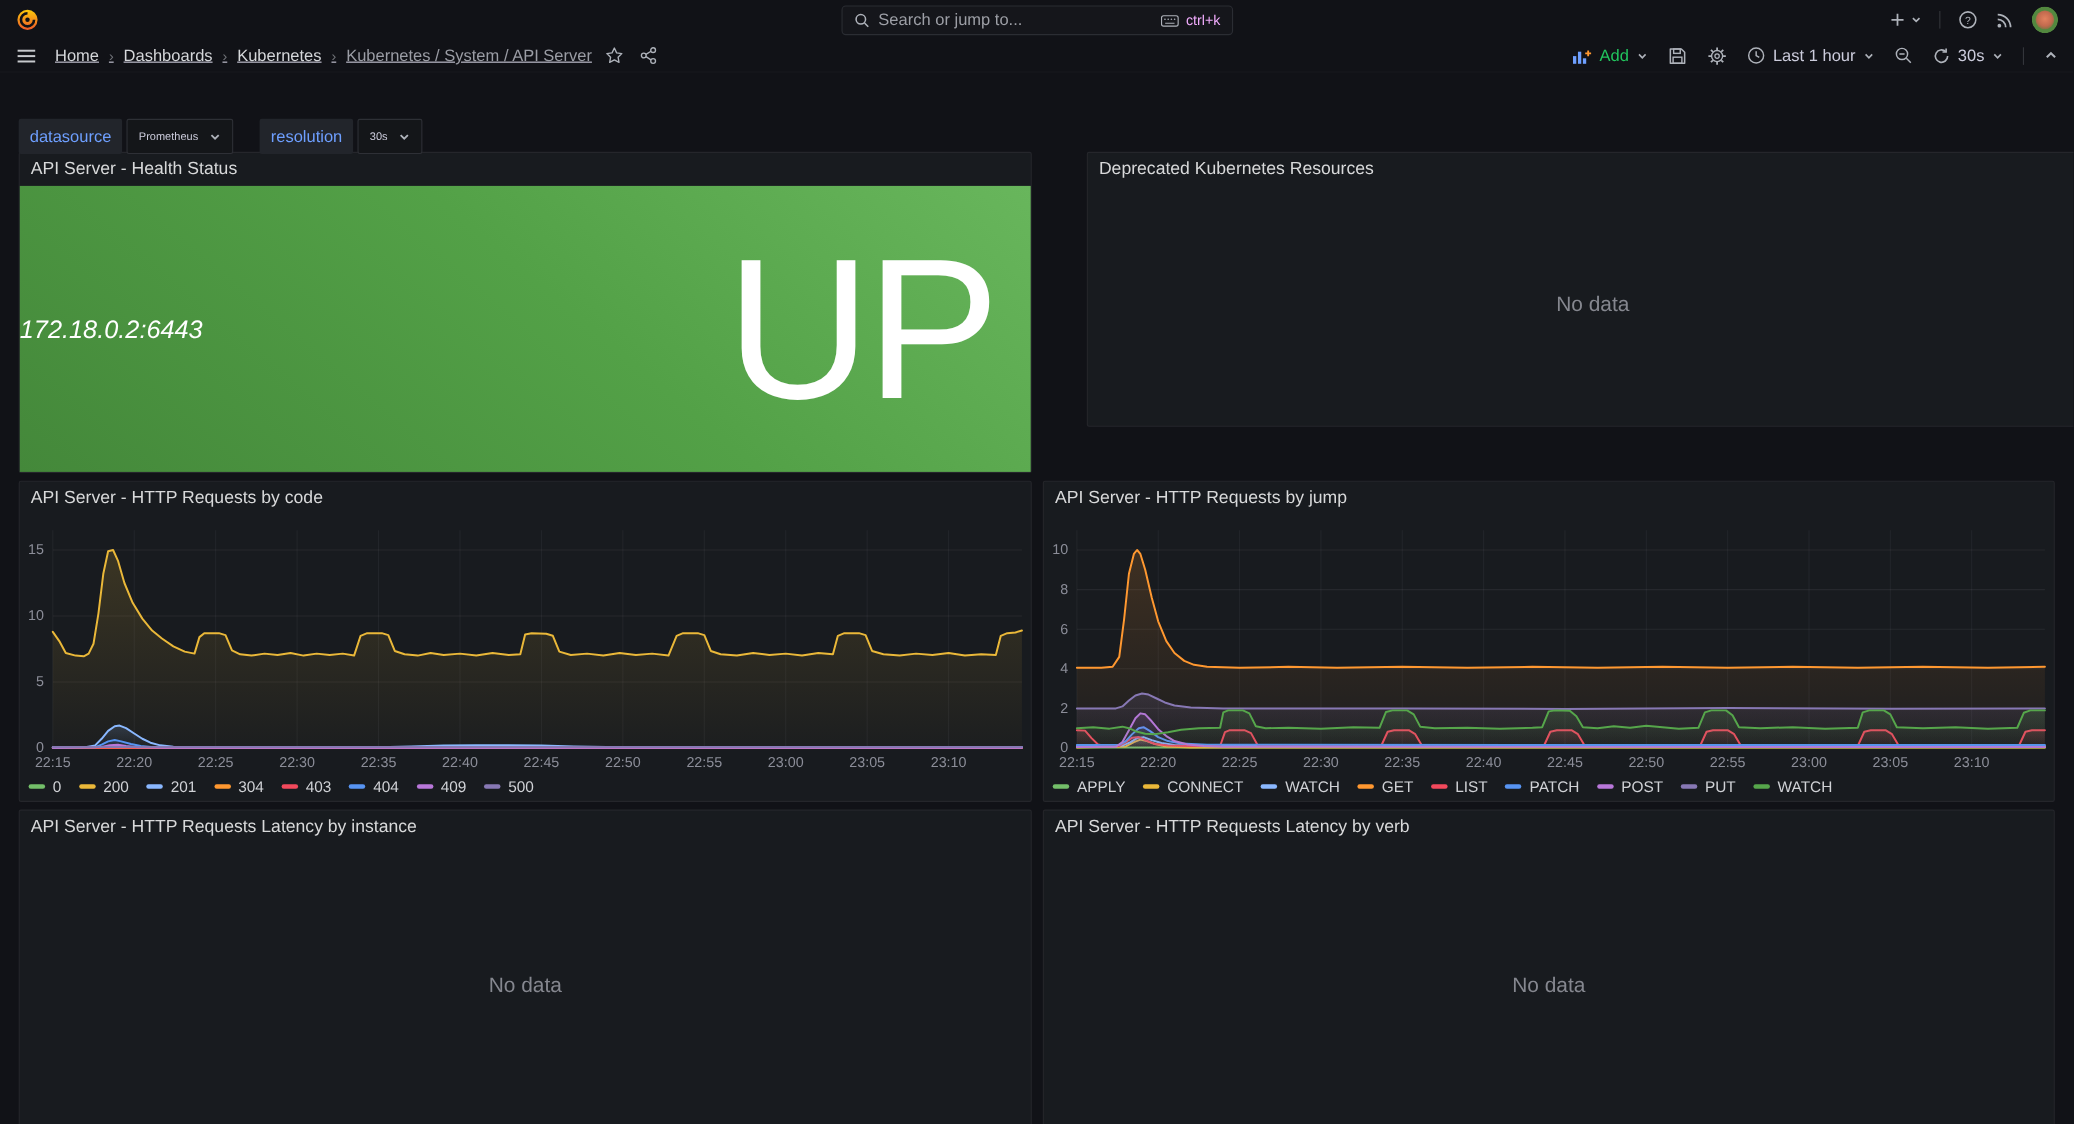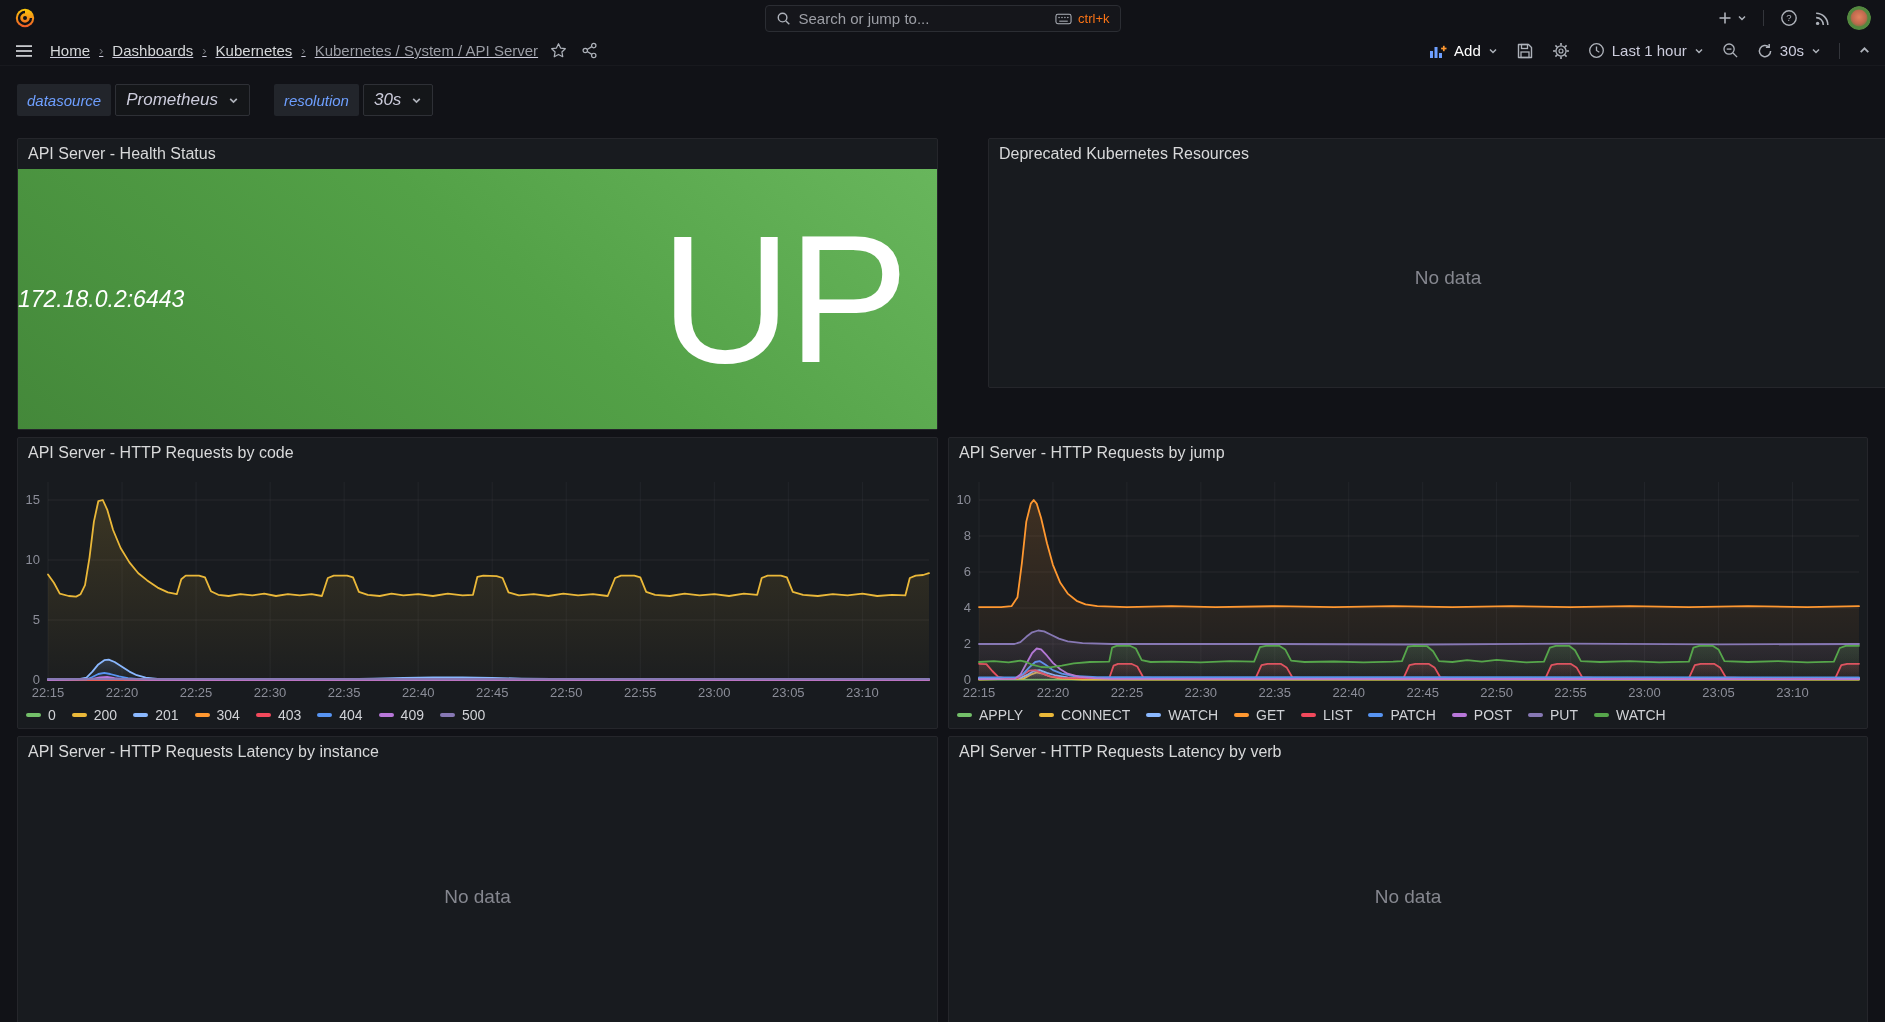--- a/index.html
+++ b/index.html
@@ -19,51 +19,51 @@
     display:flex; align-items:center; padding:0 14px; z-index:10;
   }
   .logo { width:22px; height:22px; }
   .search {
     position:absolute; left:50%; top:5px; transform:translateX(-50%);
     width:356px; height:27px; background:#15161b; border:1px solid #2b2d33;
     border-radius:4px; display:flex; align-items:center; padding:0 10px; gap:8px;
     color:#9d9fa6; font-size:15px; cursor:pointer;
   }
   .search .spacer { flex:1; }
-  .shortcut { display:flex; align-items:center; gap:6px; color:#f97316; font-size:13px; }
+  .shortcut { display:flex; align-items:center; gap:6px; color:#f0abfc; font-size:13px; }
   .topbar-right { margin-left:auto; display:flex; align-items:center; gap:16px; }
   .tb-btn { display:flex; align-items:center; gap:4px; cursor:pointer; background:none; border:none; padding:0; color:#aeb2ba; }
   .vdiv { width:1px; height:16px; background:#33353b; }
   .avatar { width:24px; height:24px; border-radius:50%; overflow:hidden; cursor:pointer; }
 
   
   .toolbar {
     position:absolute; top:36px; left:0; right:0; height:30px;
     display:flex; align-items:center; padding:0 14px; z-index:10;
     border-bottom:1px solid rgba(255,255,255,0.03);
   }
   .burger { margin-right:16px; cursor:pointer; background:none; border:none; padding:0; color:#c7c9cd; }
   .crumbs { display:flex; align-items:center; gap:9px; font-size:15px;text-decoration:underline; }
   .crumb { color:#d5d7da; text-decoration:none; cursor:pointer; }
   .crumb.current { color:#9b9da5; cursor:default; }
   .crumb-sep { color:#6e7076; font-size:13px; }
   .crumb-actions { display:flex; align-items:center; gap:14px; margin-left:12px; }
   .toolbar-right { margin-left:auto; display:flex; align-items:center; gap:18px; }
   .tr-group { display:flex; align-items:center; gap:7px; cursor:pointer; color:#ccccdc; font-size:15px; background:none; border:none; padding:0; }
-  .add-label { color:#ffffff; font-weight:500; }
+  .add-label { color:#22c55e; font-weight:500; }
 
   
-  .subnav { position:absolute; top:84px; left:17px; display:flex; align-items:center; z-index:5;font-style:italic; }
+  .subnav { position:absolute; top:108px; left:17px; display:flex; align-items:center; z-index:5; }
   .var-group { display:flex; align-items:center; gap:4px; margin-right:24px; }
   .var-label {
     background:#22252b; color:#6e9fff; font-size:15px; height:32px;
     display:flex; align-items:center; padding:0 10px; border-radius:2px;
   }
   .var-value {
-    background:#141619; border:1px solid #2e3036; color:#ccccdc; font-size:17px;
+    background:#141619; border:1px solid #2e3036; color:#ccccdc; font-size:10px;
     height:32px; display:flex; align-items:center; gap:10px; padding:0 10px;
     border-radius:2px; cursor:pointer;
   }
 
   
   .panel {
     position:absolute; background:#181b1f; border:1px solid #25262b; border-radius:2px;
   }
   .panel-title {
     height:30px; line-height:30px; padding:0 10px; font-size:16px;

